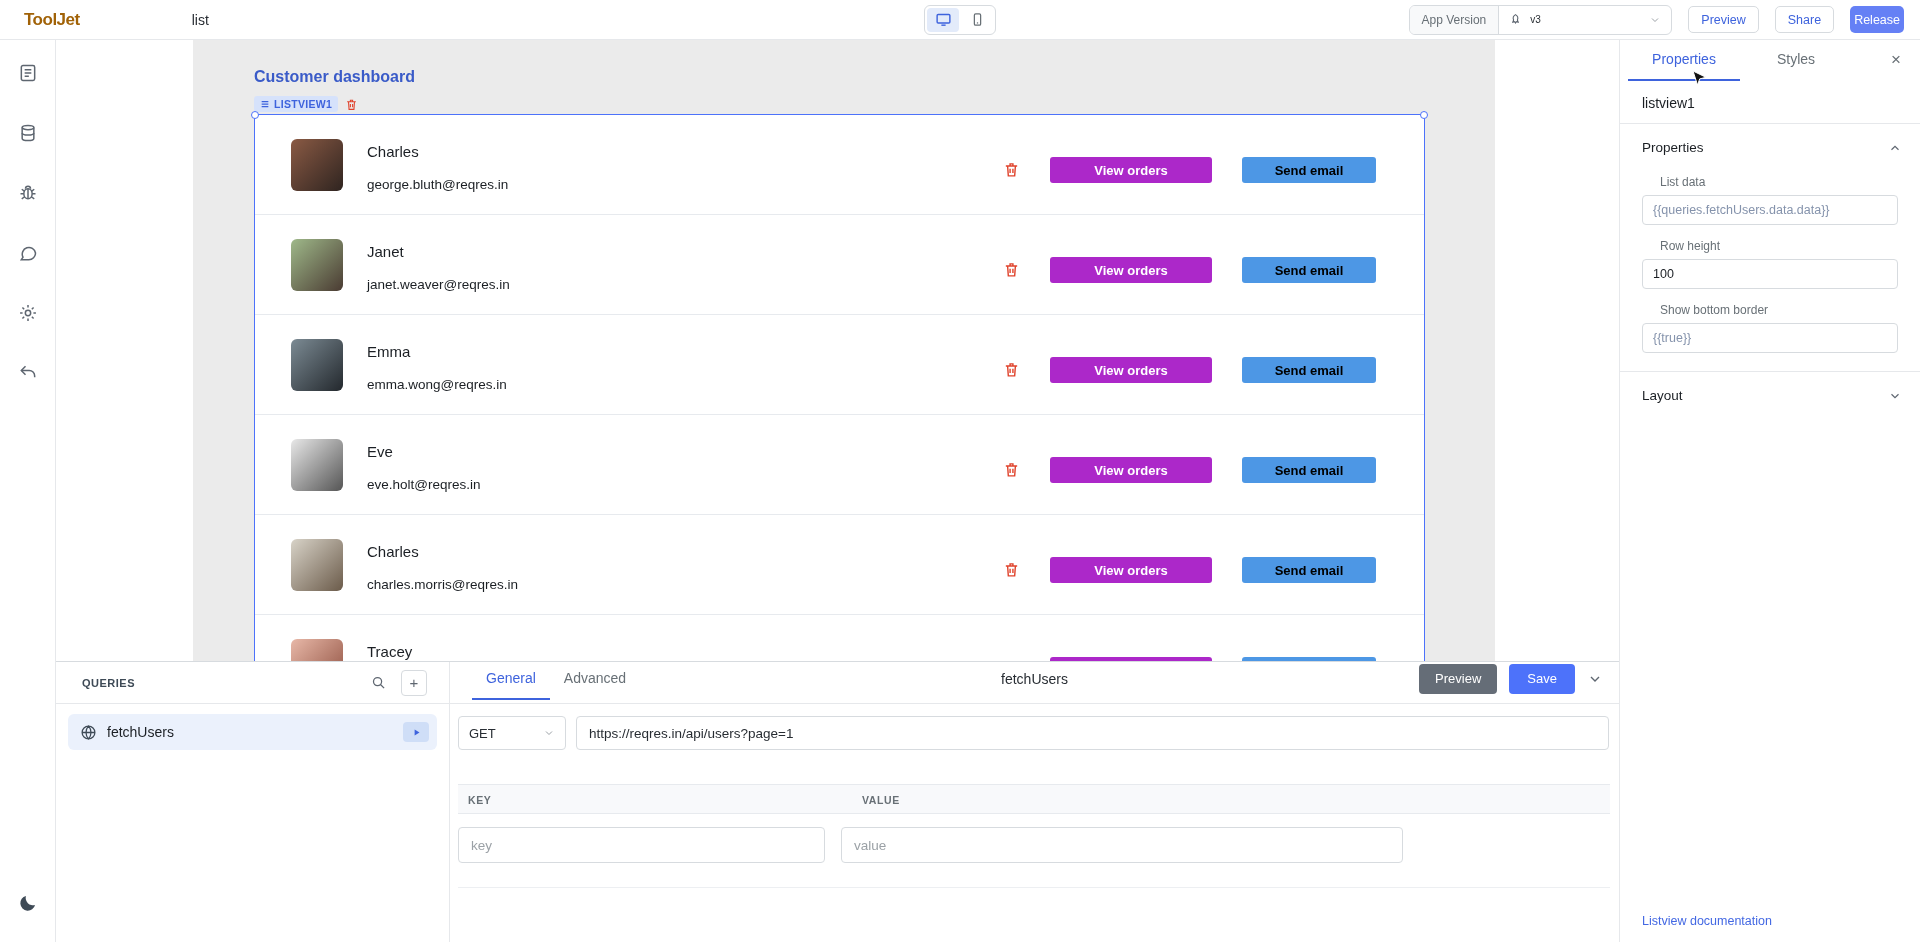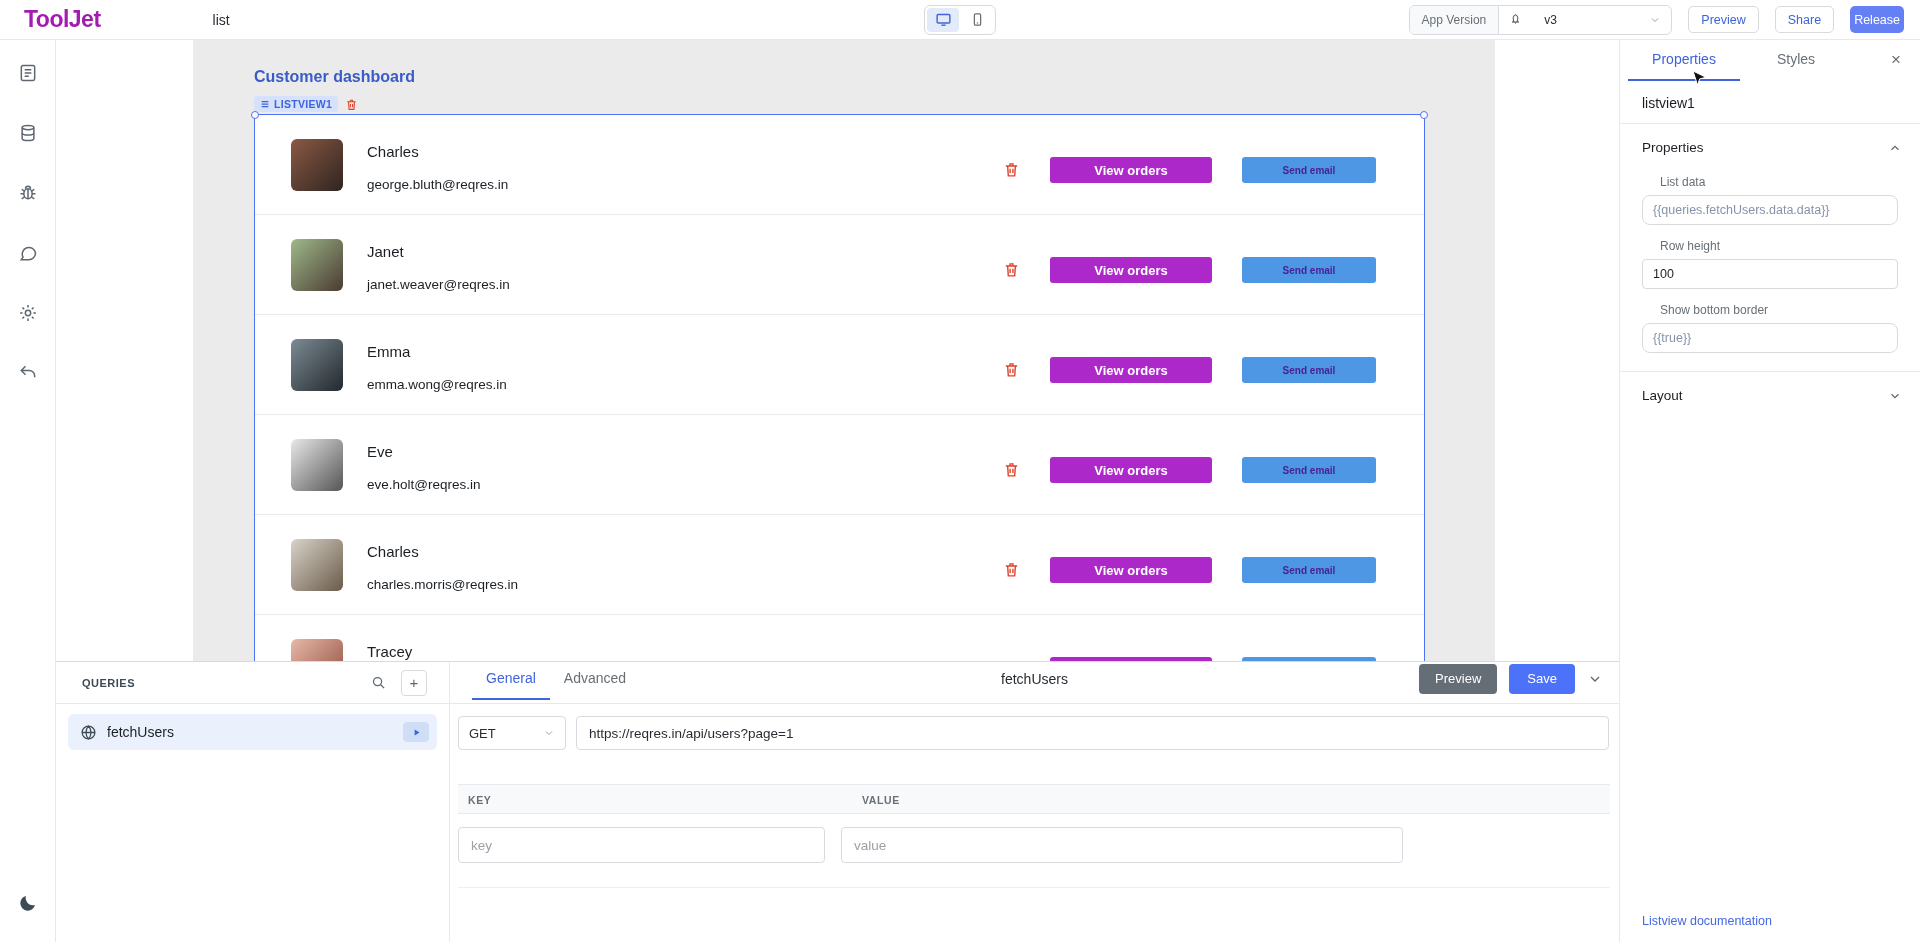--- a/index.html
+++ b/index.html
@@ -15,29 +15,29 @@
     --muted:#687076;
     --canvas-bg:#EBEBEB;
   }
   *{box-sizing:border-box;margin:0;padding:0;font-family:"Liberation Sans","DejaVu Sans",sans-serif;}
   html,body{width:1920px;height:942px;overflow:hidden;background:#fff;color:var(--text);}
   svg{display:block;}
   button{background:none;border:none;cursor:pointer;font-family:inherit;}
 
   
   .topbar{height:40px;display:flex;align-items:center;border-bottom:1px solid var(--border);background:#fff;padding:0 16px;position:relative;z-index:30;}
-  .logo{font-size:23px;font-weight:bold;color:#a21caf;letter-spacing:-0.5px;margin-left:8px;}
+  .logo{font-size:17px;font-weight:bold;color:#a16207;letter-spacing:-0.5px;margin-left:8px;}
   .app-name{font-size:14px;color:#282D33;margin-left:112px;}
   .device-toggle{position:absolute;left:50%;transform:translateX(-50%);display:flex;gap:2px;border:1px solid var(--border2);border-radius:6px;padding:2px;}
   .dev-btn{width:32px;height:24px;border-radius:4px;display:flex;align-items:center;justify-content:center;color:#687076;}
   .dev-btn.active{background:#E3EBFA;color:#3E63DD;}
   .topbar-right{margin-left:auto;display:flex;align-items:center;gap:16px;}
   .version-group{display:flex;align-items:flex-start;height:30px;border:1px solid var(--border2);border-radius:6px;overflow:hidden;}
   .version-label{font-size:12px;color:var(--muted);padding:0 12px;height:100%;display:flex;align-items:center;background:#F8F9FA;border-right:1px solid var(--border2);}
-  .version-select{display:flex;align-items:center;gap:22px;padding:0 10px;width:172px;height:100%;font-size:12px;color:#282D33;}
+  .version-select{display:flex;align-items:center;gap:8px;padding:0 10px;width:172px;height:100%;font-size:10px;color:#282D33;}
   .version-select .chev{margin-left:auto;}
   .btn-ghost{height:27px;padding:0 12px;border:1px solid var(--border2);border-radius:5px;background:#fff;color:#3E63DD;font-size:12.5px;}
   .btn-release{height:27px;padding:0 4px;border-radius:5px;background:#6580F5;color:#fff;font-size:12.5px;}
 
   
   .workspace{display:flex;height:902px;}
 
   
   .left-rail{width:56px;border-right:1px solid var(--border);display:flex;flex-direction:column;align-items:center;padding-top:13px;background:#fff;z-index:25;}
   .rail-btn{width:40px;height:40px;margin-bottom:20px;display:flex;align-items:center;justify-content:center;color:#5E6670;border-radius:6px;}
@@ -54,21 +54,21 @@
   .widget{position:absolute;left:61px;top:74px;width:1171px;height:601px;background:#fff;border:1px solid var(--primary);}
   .handle{position:absolute;width:8px;height:8px;background:#fff;border:1px solid var(--primary);border-radius:50%;z-index:3;}
   .handle.tl{left:-4px;top:-4px;} .handle.tr{right:-4px;top:-4px;}
 
   .lv-row{position:relative;height:100px;border-bottom:1px solid #E7EAEE;}
   .avatar{position:absolute;left:36px;top:24px;width:52px;height:52px;border-radius:6px;}
   .lv-name{position:absolute;left:112px;top:28px;font-size:15px;font-weight:500;color:var(--text);}
   .lv-email{position:absolute;left:112px;top:62px;font-size:13.5px;color:var(--text);}
   .row-trash{position:absolute;left:748px;top:46px;color:var(--danger);}
   .btn-vieworders{position:absolute;left:795px;top:42px;width:162px;height:26px;border-radius:3px;background:var(--view-orders);color:#fff;font-size:13px;font-weight:bold;}
-  .btn-sendemail{position:absolute;left:987px;top:42px;width:134px;height:26px;border-radius:3px;background:var(--send-email);color:#4c1d95;font-size:10px;font-weight:bold;}
+  .btn-sendemail{position:absolute;left:987px;top:42px;width:134px;height:26px;border-radius:3px;background:var(--send-email);color:#000000;font-size:13px;font-weight:bold;}
 
   
   .query-panel{position:absolute;left:0;right:0;bottom:0;height:281px;background:#fff;border-top:1px solid var(--border2);display:flex;z-index:20;}
   .queries-list{width:394px;border-right:1px solid var(--border);display:flex;flex-direction:column;}
   .ql-header{height:42px;display:flex;align-items:center;padding:0 22px 0 26px;border-bottom:1px solid var(--border);}
   .ql-title{font-size:11px;font-weight:bold;letter-spacing:.5px;color:#3E4A56;}
   .ql-actions{margin-left:auto;display:flex;align-items:center;gap:10px;}
   .icon-btn{width:26px;height:26px;display:flex;align-items:center;justify-content:center;color:#5E6670;border-radius:4px;}
   .icon-btn.boxed{border:1px solid var(--border2);font-size:15px;color:#5E6670;}
   .query-item{margin:10px 12px;height:36px;border-radius:6px;background:#EBF1FC;display:flex;align-items:center;gap:10px;padding:0 8px 0 12px;}
@@ -109,21 +109,21 @@
   .insp-tab{width:112px;height:41px;display:flex;align-items:center;justify-content:center;font-size:14px;color:var(--muted);border-bottom:2px solid transparent;}
   .insp-tab.active{color:#3E63DD;border-bottom-color:#3E63DD;}
   .insp-close{margin-left:auto;margin-right:12px;color:var(--muted);font-size:17px;width:24px;height:24px;display:flex;align-items:center;justify-content:center;}
   .insp-widgetname{padding:14px 22px 12px;font-size:14px;color:var(--text);}
   .insp-divider{border:none;border-top:1px solid var(--border);}
   .insp-section{display:flex;align-items:center;padding:16px 18px 14px 22px;}
   .insp-section span{font-size:13.5px;font-weight:500;color:var(--text);}
   .insp-section .chev{margin-left:auto;color:#5E6670;}
   .field-label{font-size:12px;color:var(--muted);margin:6px 40px 6px;}
   .field-box{margin:0 22px;height:30px;border:1px solid var(--border2);border-radius:4px;display:flex;align-items:center;padding:0 10px;font-size:12.5px;overflow:hidden;white-space:nowrap;}
-  .field-box.code{color:#8593AC;border-radius:8px;}
+  .field-box.code{color:#8593AC;}
   .field-box.plain{color:var(--text);}
   .field-gap{height:8px;}
   .section-gap{height:18px;}
   .doc-link{position:absolute;left:22px;bottom:14px;font-size:12.5px;color:#4368E3;text-decoration:none;}
   .mouse-cursor{position:absolute;left:72px;top:30px;z-index:50;pointer-events:none;}
 </style>
 </head>
 <body>
 
 <header class="topbar">

